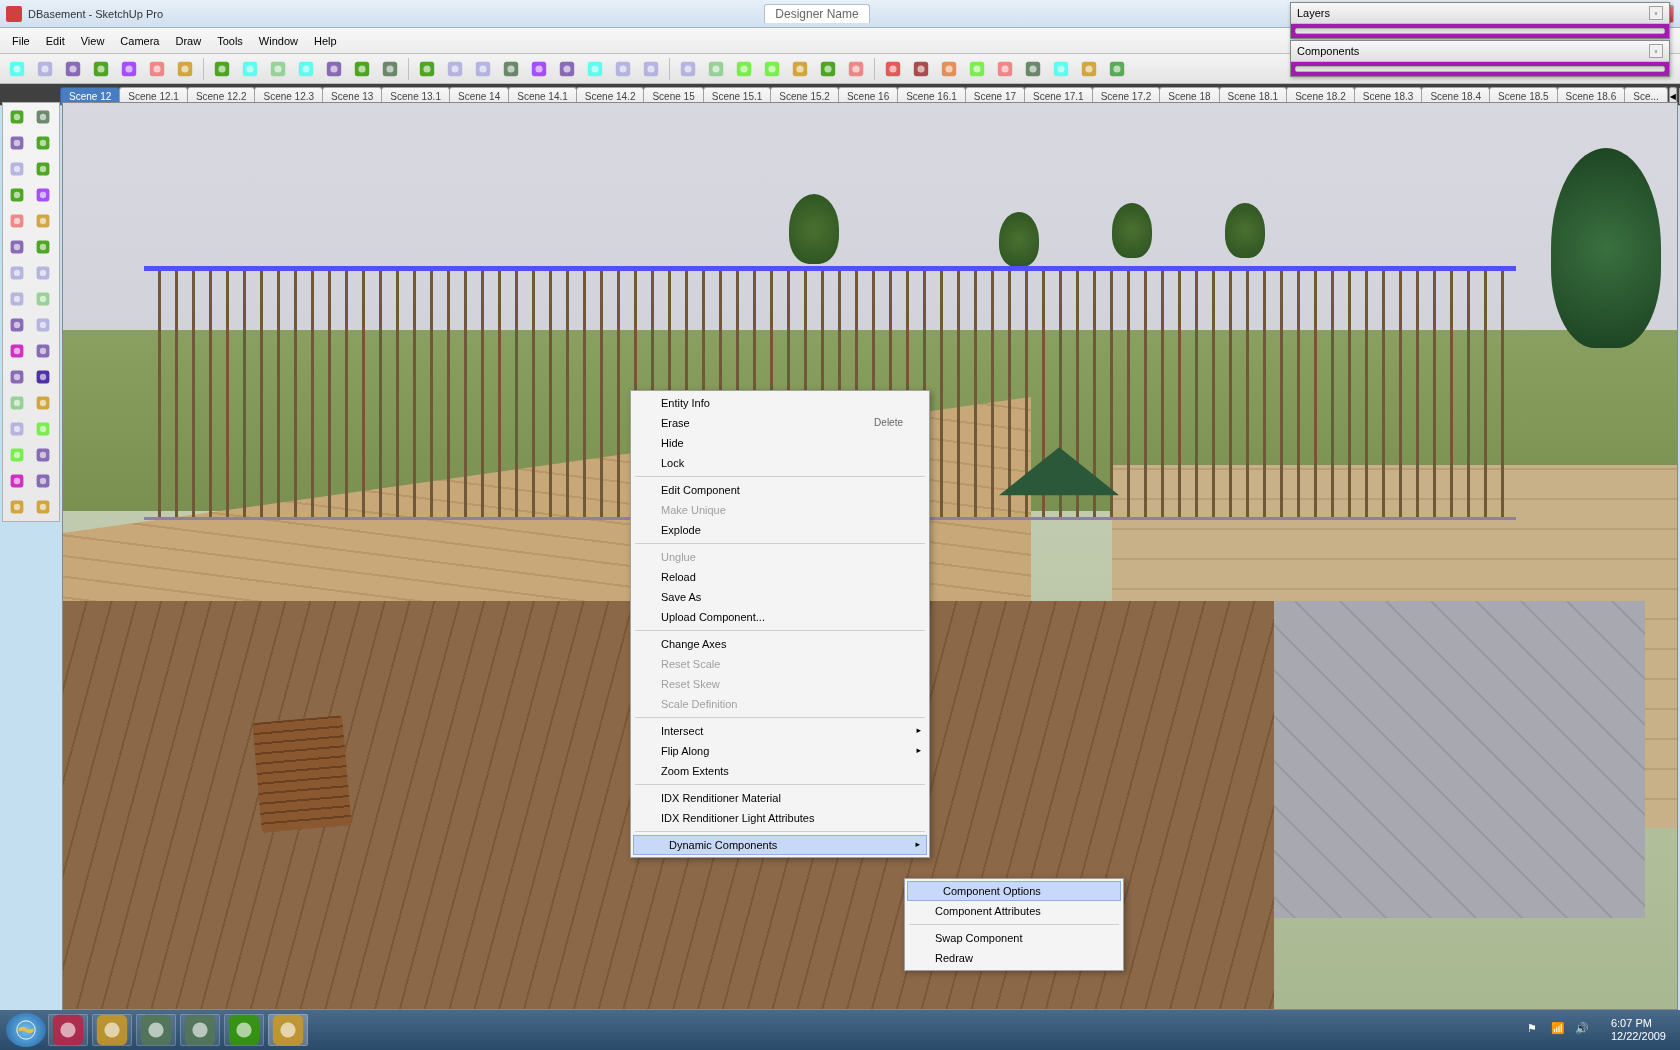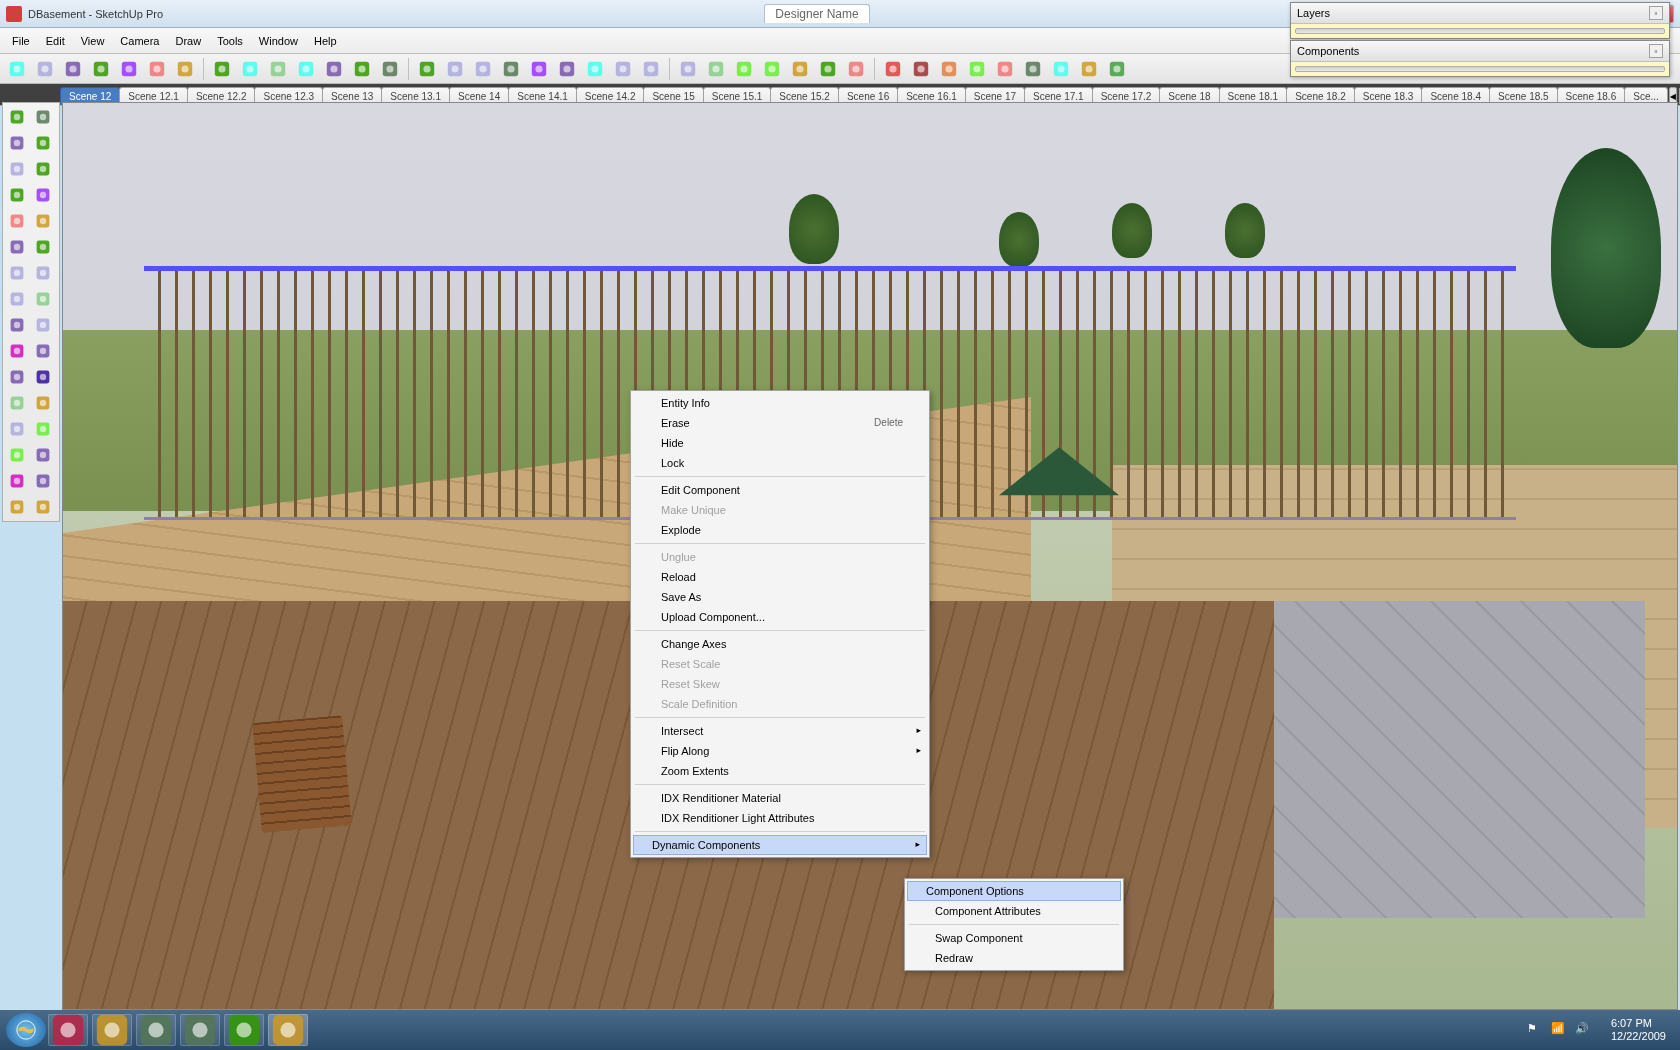--- a/index.html
+++ b/index.html
@@ -51,26 +51,26 @@
 .patio { position:absolute; top:55%; right:2%; width:30%; height:35%; background: repeating-linear-gradient(45deg,#a8a8b0 0 30px,#989aa0 30px 32px), repeating-linear-gradient(-45deg,#a8a8b0 0 30px,#989aa0 30px 32px); }
 .umbrella { position:absolute; top:38%; left:58%; width:120px; height:60px; background: #2a5838; clip-path: polygon(50% 0, 100% 80%, 0 80%); }
 .tree { position:absolute; width:50px; height:70px; background: radial-gradient(circle,#4a7030,#2a5020); border-radius: 50% 50% 40% 40%; }
 .chair { position:absolute; top:68%; left:12%; width:90px; height:110px; background: repeating-linear-gradient(0deg,#8a5830 0 8px,#6a4020 8px 10px); border-radius: 4px; transform: rotate(-5deg); }
 
 
 .ctxmenu { position: absolute; background: #f4f4f4; border: 1px solid #a0a0a0; box-shadow: 2px 2px 6px rgba(0,0,0,.3); padding: 2px; min-width: 220px; }
 .ctxmenu .mitem { padding: 4px 24px 4px 28px; position: relative; cursor: default; display: flex; justify-content: space-between; }
 .ctxmenu .mitem.disabled { color: #a0a0a0; }
 .ctxmenu .mitem.hassubmenu::after { content: "▸"; position: absolute; right: 6px; font-size: 9px; }
-.ctxmenu .mitem.highlighted { background: #c8d8f8; border: 1px solid #90b0e0; padding: 3px 23px 3px 18px; }
+.ctxmenu .mitem.highlighted { background: #c8d8f8; border: 1px solid #90b0e0; padding: 3px 23px 3px 35px; }
 .ctxmenu .sep { height: 1px; background: #d0d0d0; margin: 3px 2px; }
 .ctxmenu .shortcut { color: #666; font-size: 10px; }
 
 
-.floatpanel { position: absolute; background: #fef9c3; border: 1px solid #888; box-shadow: 1px 1px 4px rgba(0,0,0,.3); min-width: 380px; }
+.floatpanel { position: absolute; background: #a21caf; border: 1px solid #888; box-shadow: 1px 1px 4px rgba(0,0,0,.3); min-width: 380px; }
 .floatpanel .fphead { background: linear-gradient(#f8f8f8,#e0e0e0); border-bottom: 1px solid #c0c0c0; padding: 3px 6px; display: flex; justify-content: space-between; align-items: center; font-weight: 500; }
 .floatpanel .fpbody { padding: 4px; min-height: 14px; }
 .floatpanel .fpclose { width: 14px; height: 14px; border: 1px solid #a0a0a0; background: #f0f0f0; font-size: 8px; display: flex; align-items:center; justify-content:center; }
 .floatpanel .track { height: 6px; background: linear-gradient(#d0d0d0,#e8e8e8); border: 1px solid #b0b0b0; border-radius: 2px; }
 
 
 .taskbar { position: absolute; left: 0; right: 0; bottom: 0; height: 40px; background: linear-gradient(#4a6a8a,#2a4a6a); display: flex; align-items: center; padding: 0 6px; }
 .taskbar .start { width: 40px; height: 34px; background: radial-gradient(circle,#70c0f0,#2060a0); border-radius: 50%; display:flex; align-items:center; justify-content:center;}
 .taskbar .tbicon { width: 40px; height: 32px; margin: 0 2px; background: rgba(255,255,255,.1); border: 1px solid rgba(255,255,255,.2); border-radius: 2px; display:flex; align-items:center; justify-content:center;}
 .taskbar .tbicon.active { background: rgba(255,255,255,.25); }

